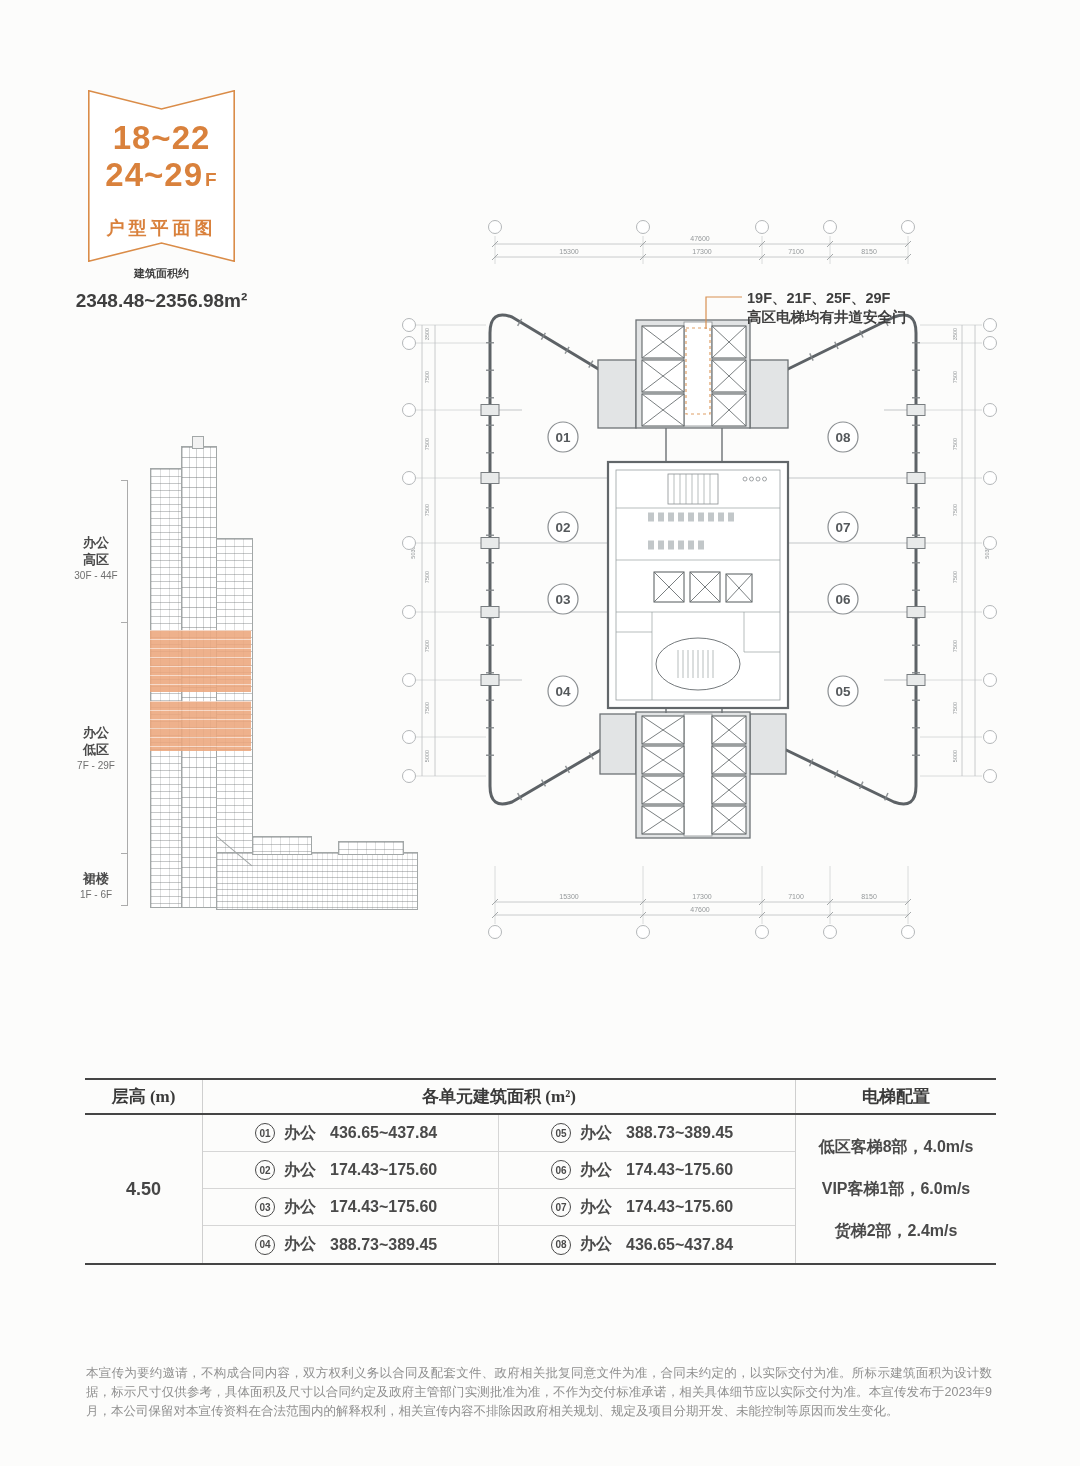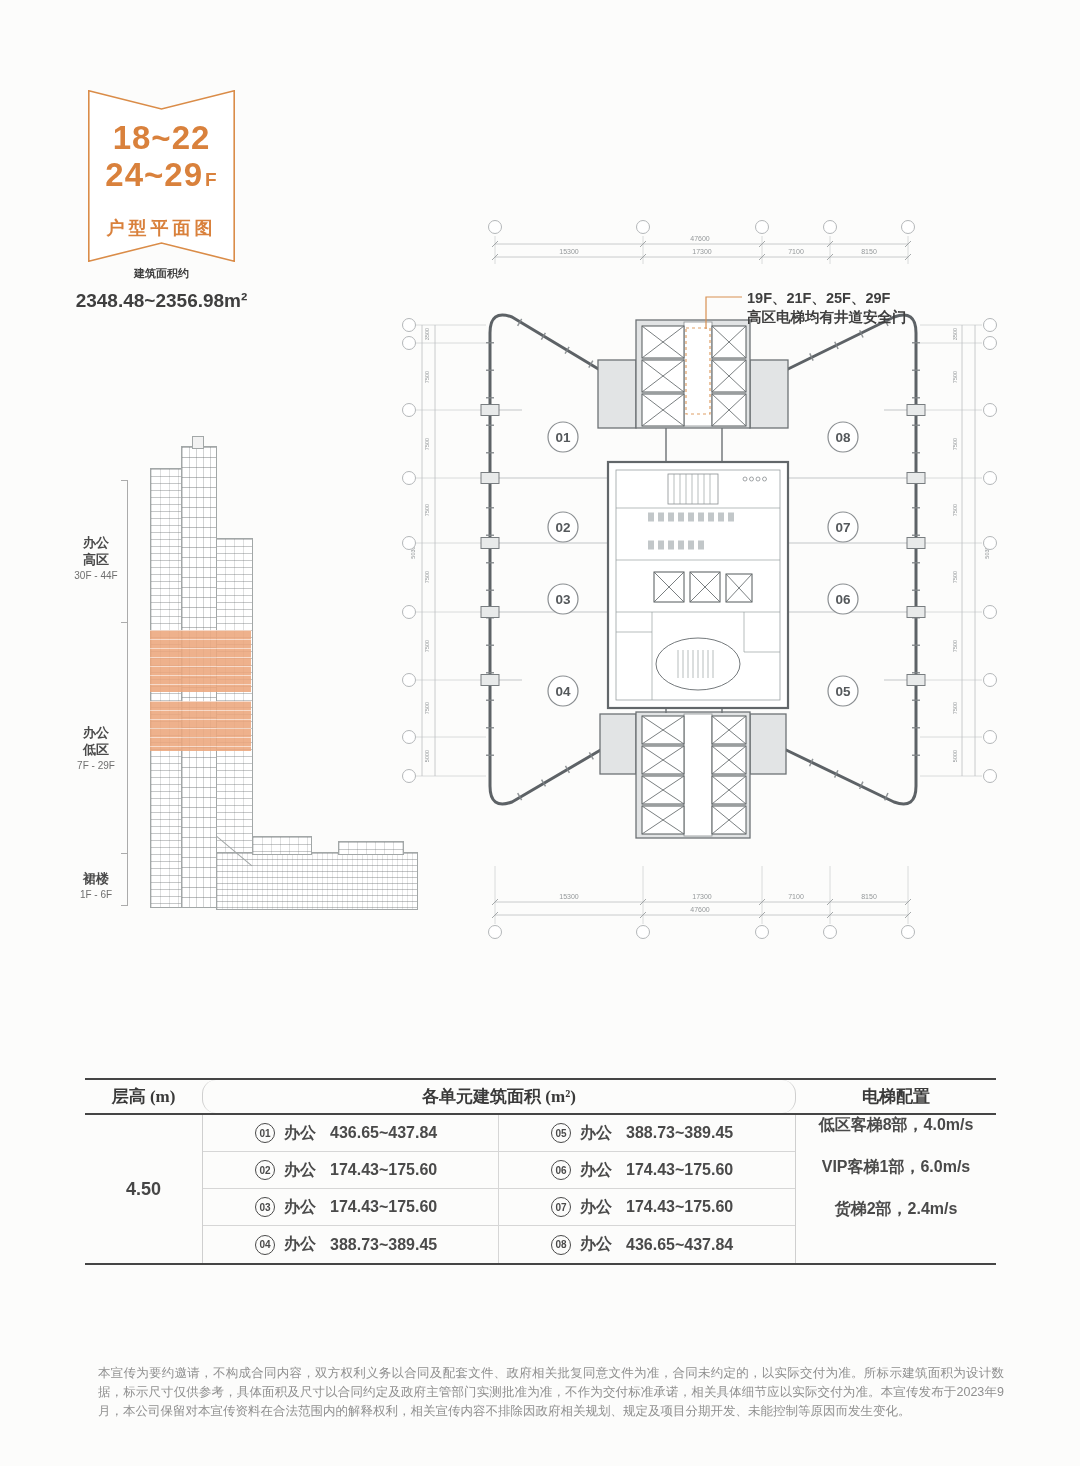--- a/index.html
+++ b/index.html
@@ -47,38 +47,38 @@
   .dimt{font-size:7px;fill:#94989a;}
   .dimv{font-size:5.5px;fill:#94989a;}
   .unitnum{font-size:13.5px;font-weight:700;fill:#54585b;}
   .ann{font-size:14.5px;font-weight:700;fill:#3e3e3e;}
 
   
   .spec{left:85px;top:1078px;width:911px;border-top:2px solid #454545;border-bottom:2px solid #454545;}
   .t-header{display:flex;height:33px;border-bottom:2px solid #454545;font-family:Liberation Serif, serif;}
   .th{display:flex;align-items:center;justify-content:center;font-size:17px;font-weight:700;color:#3a3a3a;}
   .c1{width:117px;}
-  .c2{flex:1;border-left:1px solid #cfcfcf;border-right:1px solid #cfcfcf;border-radius:14px;}
+  .c2{flex:1;border-left:1px solid #cfcfcf;border-right:1px solid #cfcfcf;}
   .c3{width:200px;}
   .t-body{display:flex;height:148px;}
   .fh-cell{width:117px;display:flex;align-items:center;justify-content:center;font-size:18px;font-weight:600;color:#464646;}
   .units{flex:1;border-left:1px solid #cfcfcf;border-right:1px solid #cfcfcf;display:grid;
          grid-template-columns:1fr 1fr;grid-template-rows:repeat(4,1fr);grid-auto-flow:column;}
   .ucell{display:flex;align-items:center;padding-left:52px;font-size:16px;font-weight:600;color:#4a4a4a;
          border-bottom:1px solid #d6d6d6;}
   .ucell.colL{border-right:1px solid #d6d6d6;}
   .ucell.last{border-bottom:none;}
   .circ{display:inline-flex;align-items:center;justify-content:center;width:18px;height:18px;border:1.3px solid #4a4a4a;
         border-radius:50%;font-size:10px;font-weight:700;margin-right:9px;flex:none;}
   .utype{margin-right:14px;}
-  .elev-cfg{width:200px;display:flex;flex-direction:column;align-items:center;gap:21px;
+  .elev-cfg{width:200px;display:flex;flex-direction:column;align-items:center;justify-content:center;gap:21px;
             font-size:16px;font-weight:600;color:#4a4a4a;}
 
   
-  .disclaimer{left:98px;top:1364px;width:906px;font-size:12.5px;line-height:1.5;color:#8f8f8f;text-align:justify;}
+  .disclaimer{left:86px;top:1364px;width:906px;font-size:12.5px;line-height:1.5;color:#8f8f8f;text-align:justify;}
 </style>
 </head>
 <body>
 
 <div class="page">
 
   <svg class="abs" style="left:88px;top:90px" width="147" height="172" viewBox="0 0 147 172">
     <polygon points="0.8,0.8 73.5,19 146.2,0.8 146.2,171.2 73.5,153 0.8,171.2" fill="#ffffff" stroke="#DA8C48" stroke-width="1.6"></polygon>
   </svg>
   <div class="abs badge-text">

